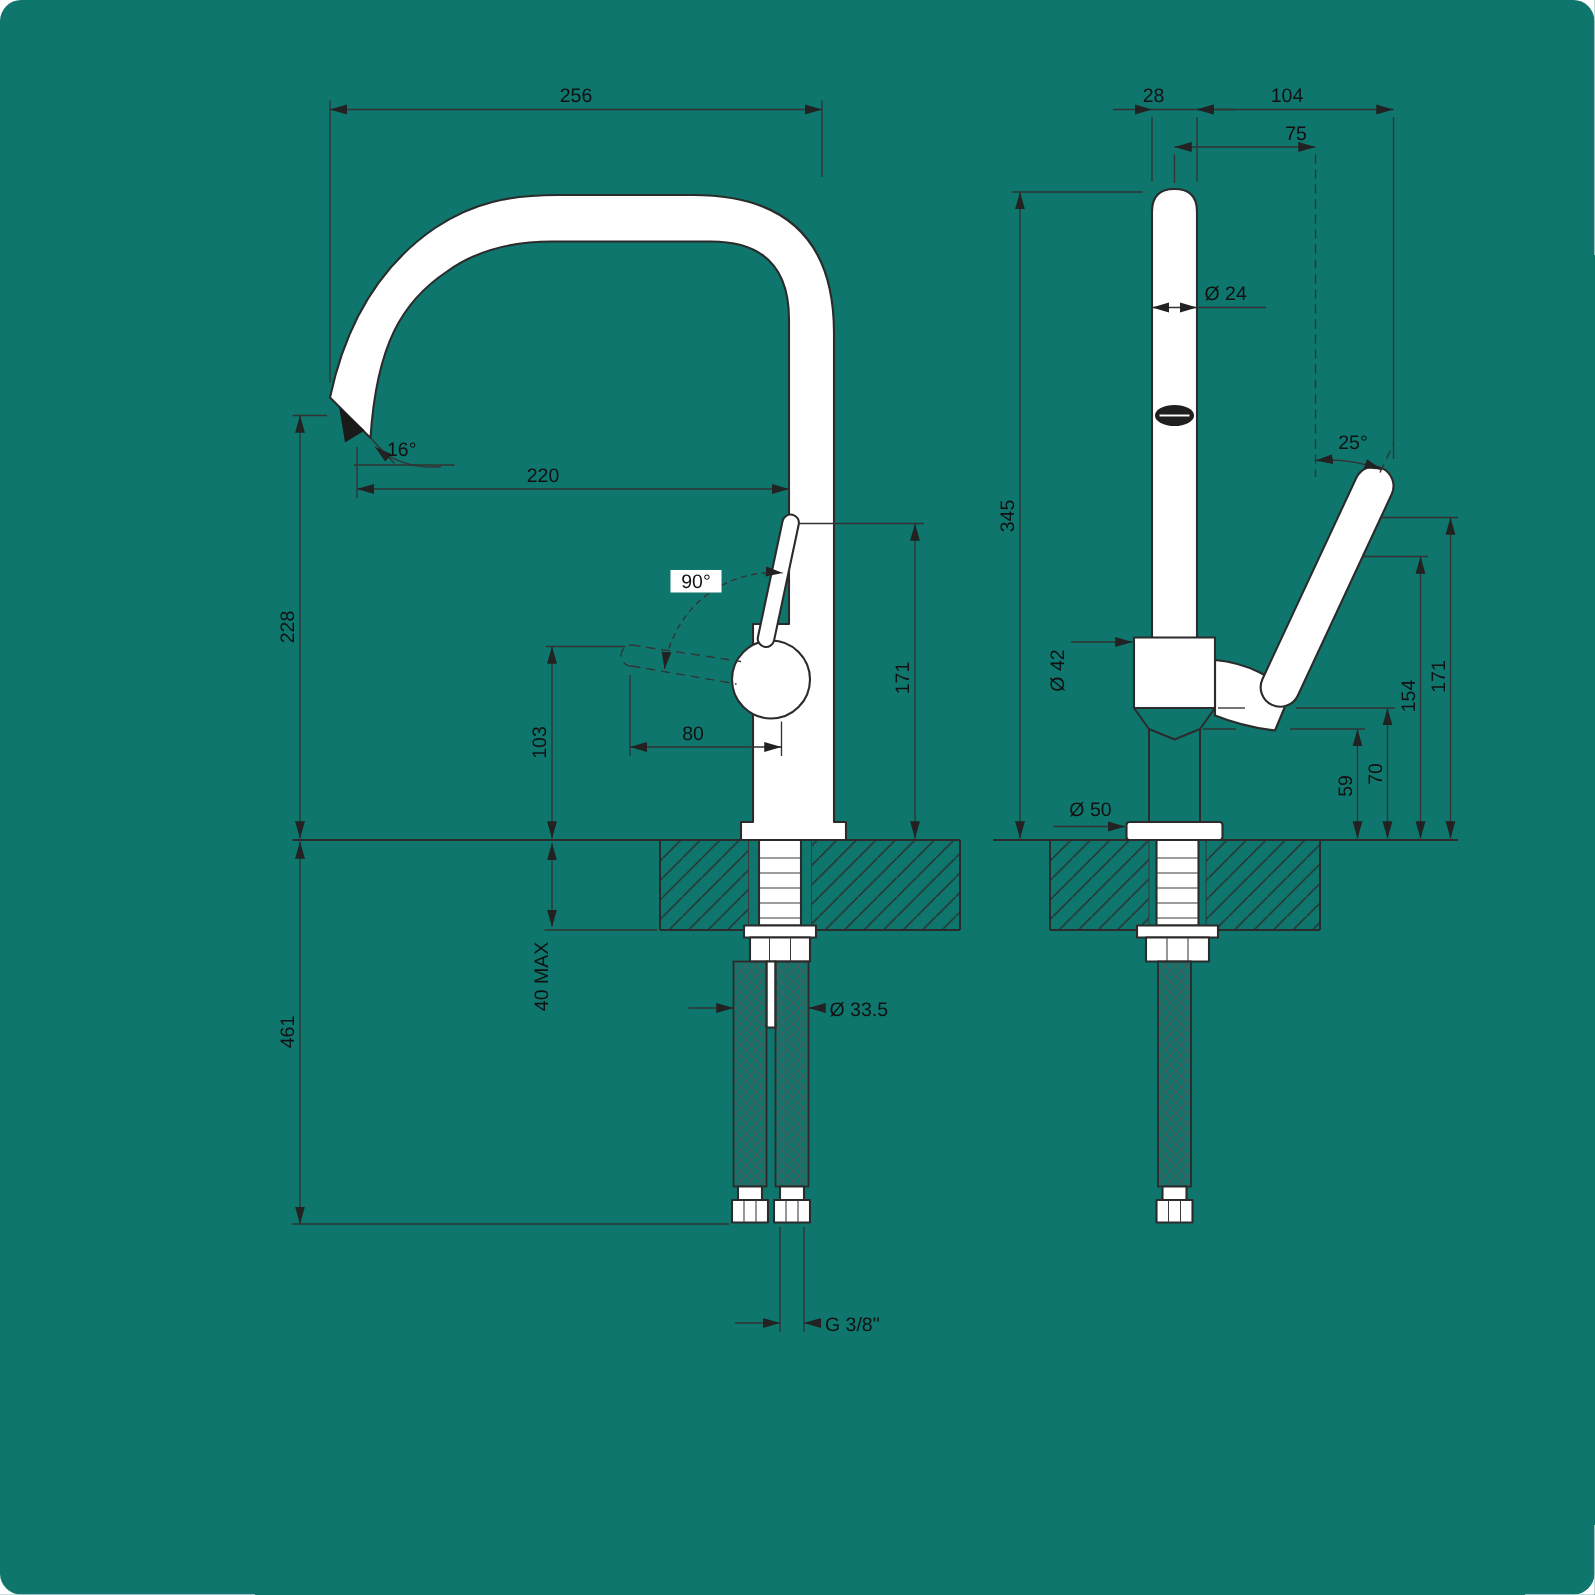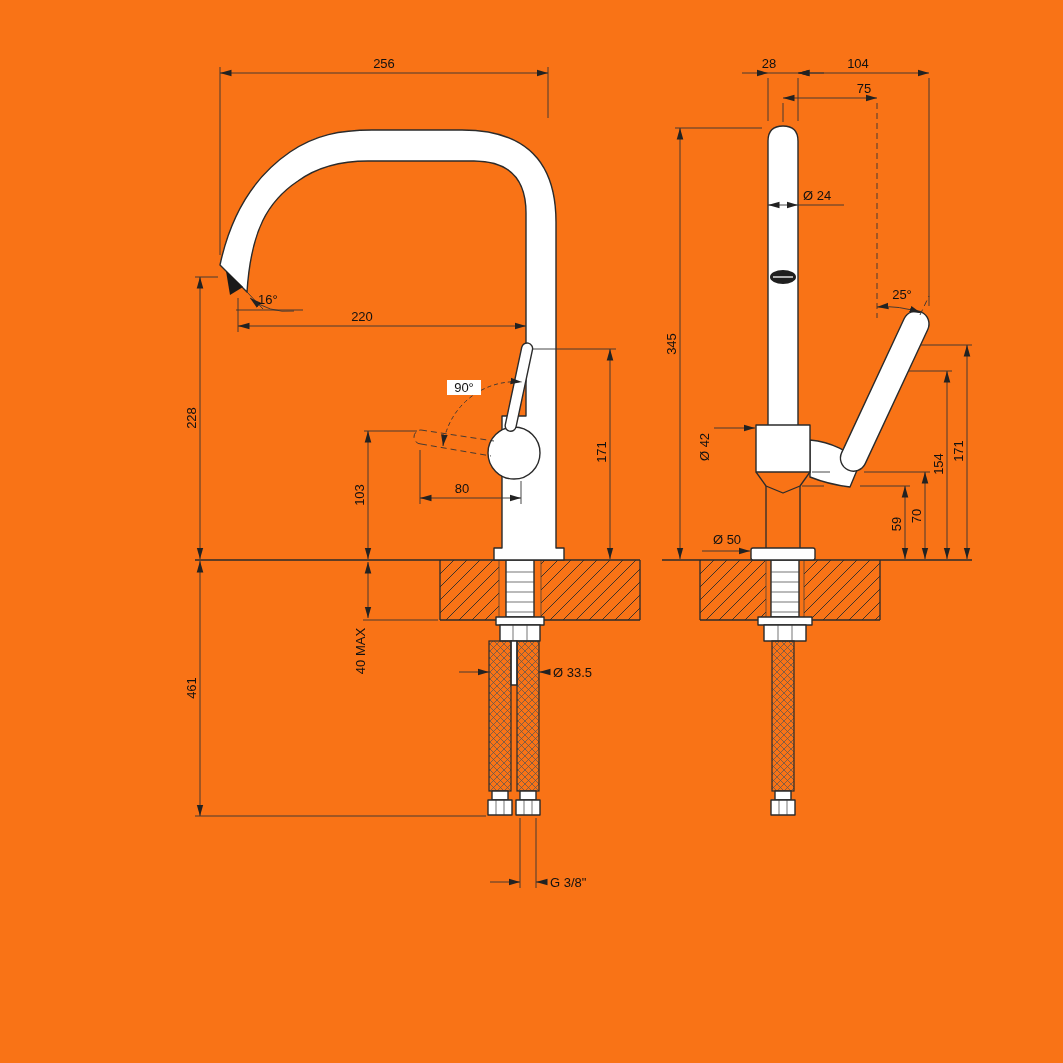--- a/index.html
+++ b/index.html
@@ -1,17 +1,17 @@
 <!DOCTYPE html>
 <html><head>
 <meta charset="utf-8">
 <style>
   html,body{margin:0;padding:0;background:#ffffff;}
-  .page{width:1063px;height:1063px;background:#f97316;position:relative;overflow:hidden;
-        font-family:"Liberation Sans",sans-serif;}
+  .page{width:1063px;height:1063px;background:#0f766e;position:relative;overflow:hidden;
+        font-family:"Liberation Sans",sans-serif;border-radius:14px;}
   svg{display:block;}
   .o{fill:#ffffff;stroke:#2b2b2b;stroke-width:1.4;stroke-linejoin:round;}
   .ol{fill:none;stroke:#2b2b2b;stroke-width:1.3;stroke-linejoin:round;}
   .thin{fill:none;stroke:#3a3a3a;stroke-width:0.7;}
   .d{fill:none;stroke:#333333;stroke-width:0.9;}
   .dash{stroke-dasharray:6 4;}
   .dash2{stroke-dasharray:4 3;}
   .lbl{font:13px "Liberation Sans",sans-serif;fill:#111111;}
   .mid{text-anchor:middle;}
 </style>

